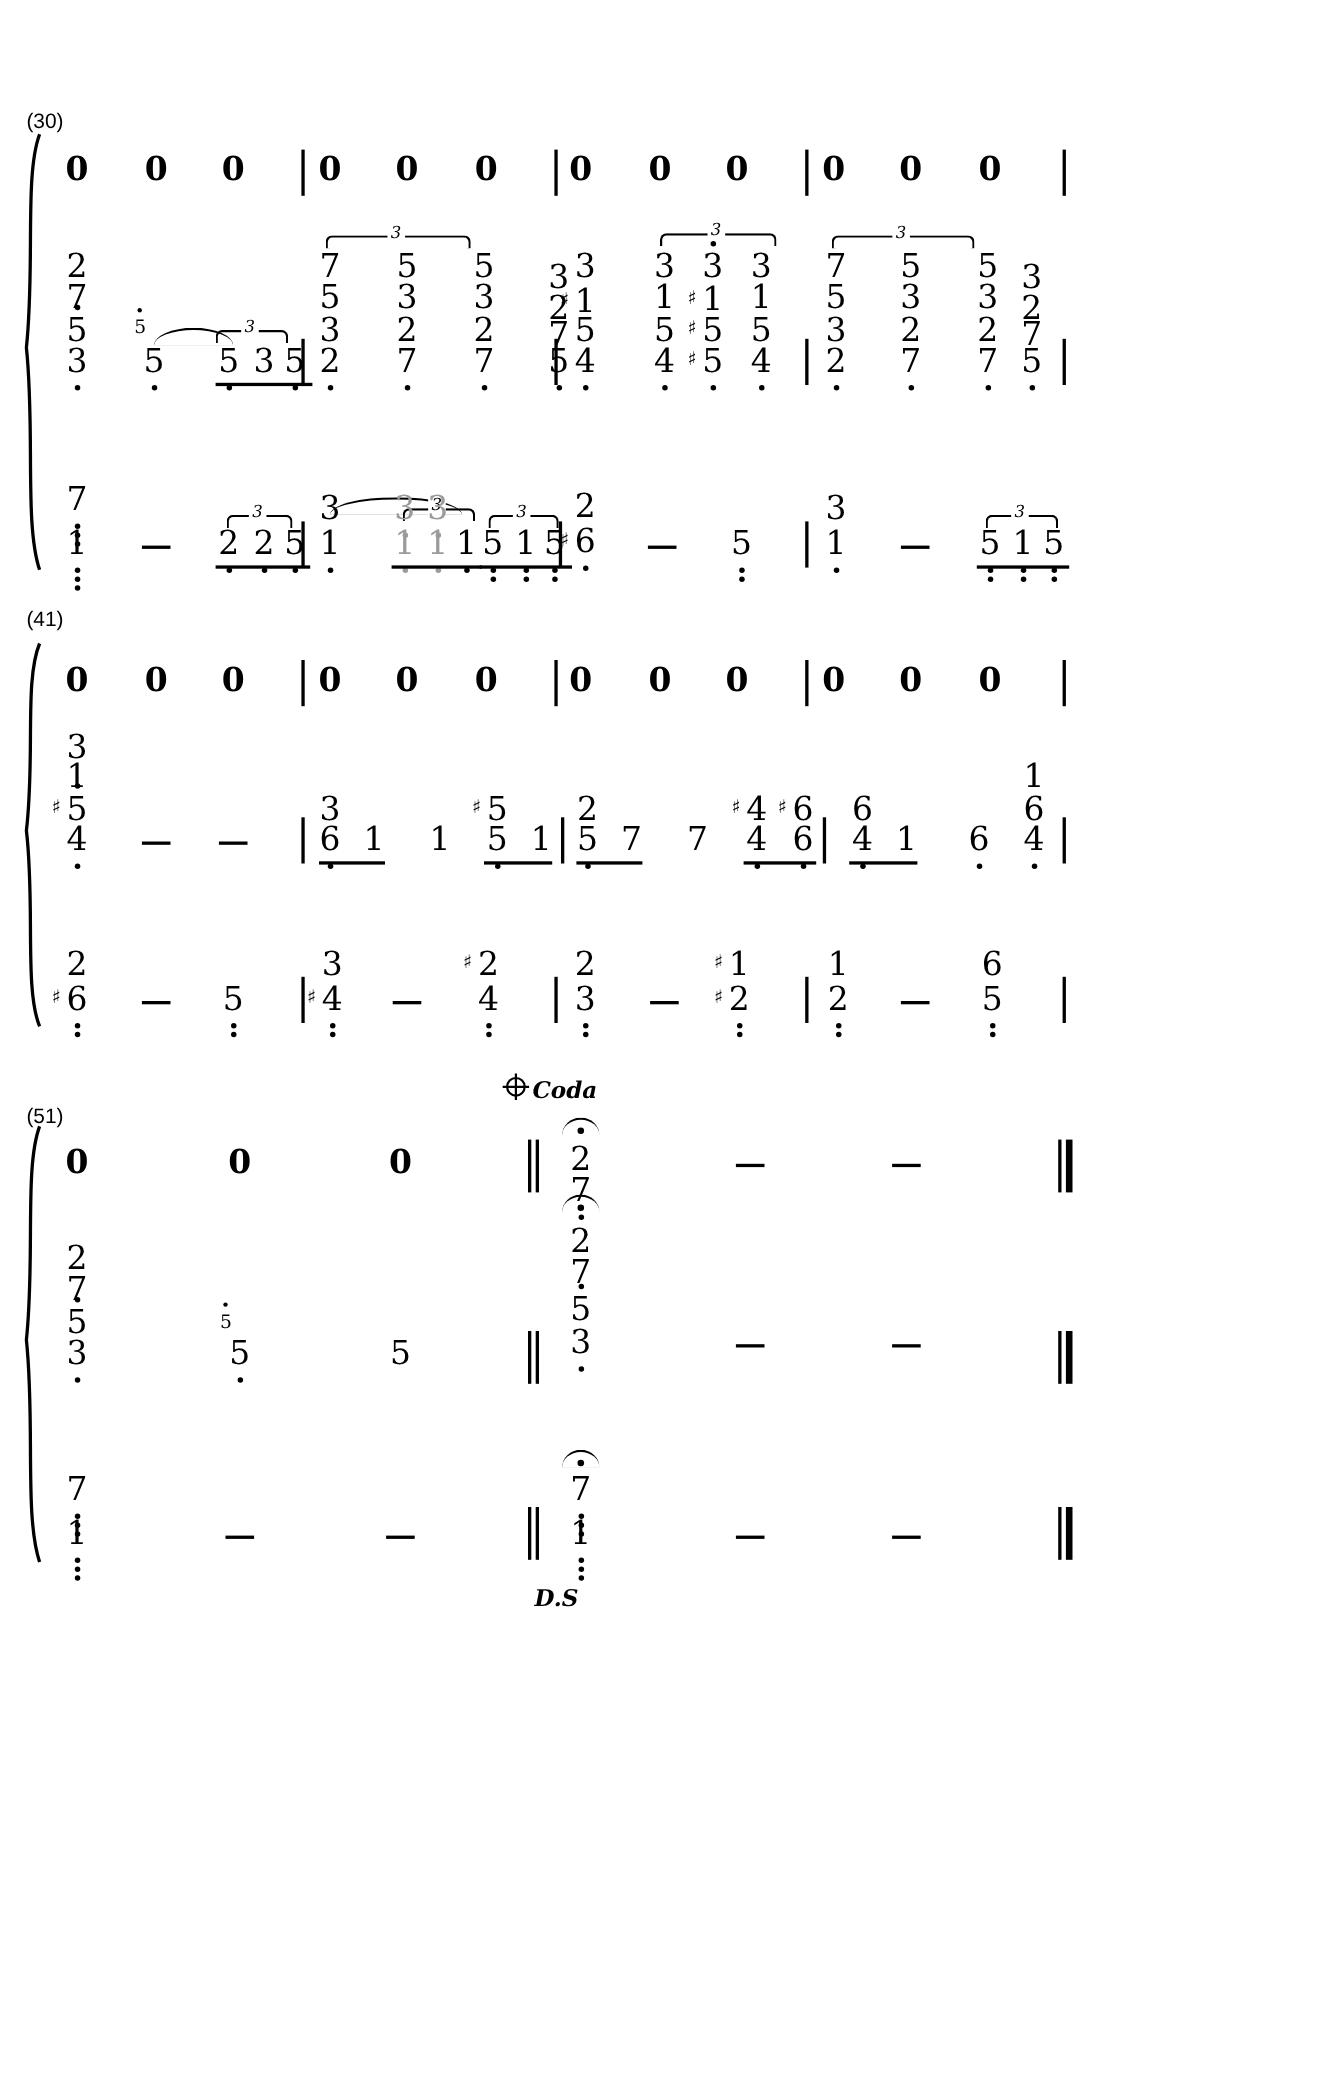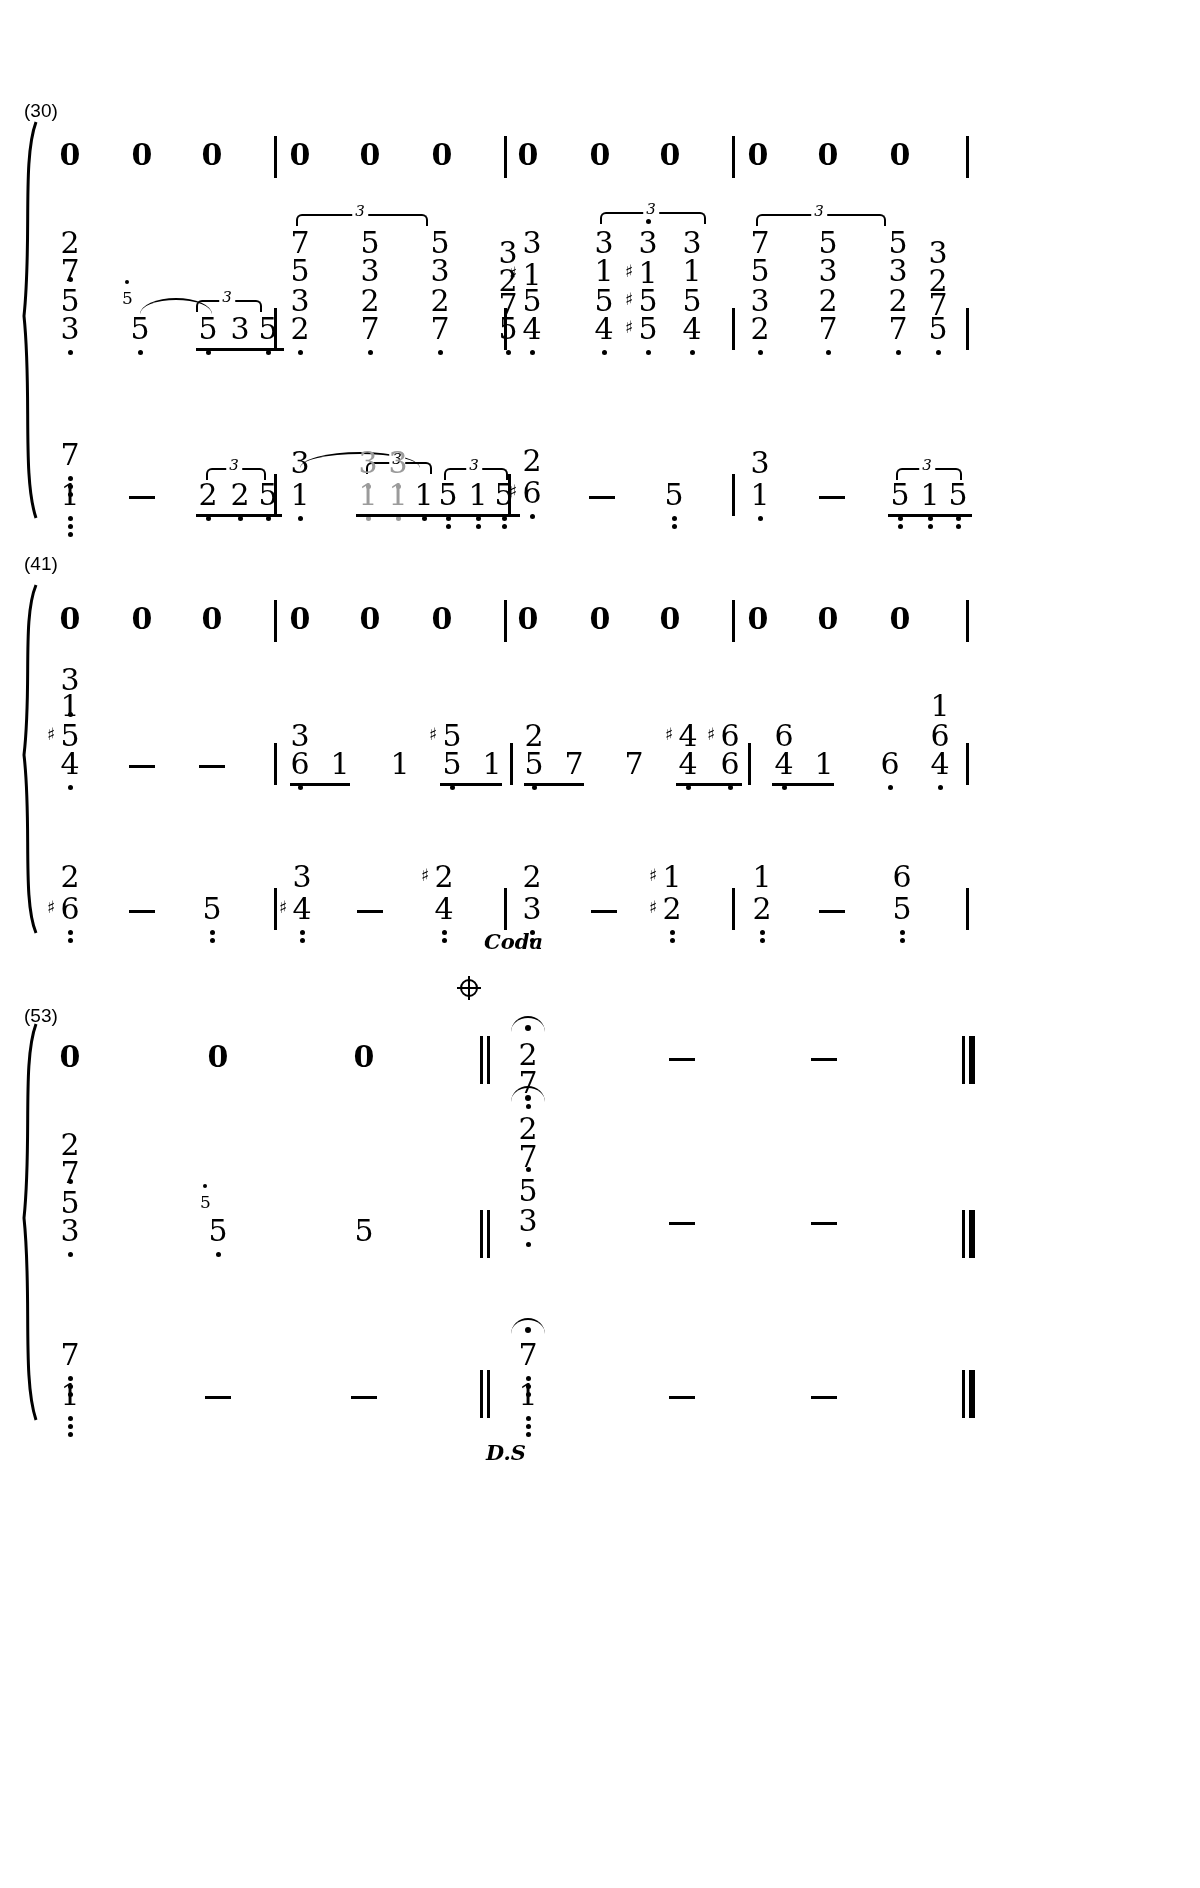--- a/index.html
+++ b/index.html
@@ -449,30 +449,30 @@
     <div class="bar" style="left:732px;top:26px;height:42px;"></div>
     <div class="n" style="left:762px;top:0;">1</div>
     <div class="n dot-dn2" style="left:762px;top:32px;">2</div>
     <div class="dash" style="left:832px;top:48px;"></div>
     <div class="n" style="left:902px;top:0;">6</div>
     <div class="n dot-dn2" style="left:902px;top:32px;">5</div>
 
     <div class="bar" style="left:966px;top:26px;height:42px;"></div>
   </div>
 
-  <div class="sysnum abs" style="left:24px;top:1005px;">(53)</div>
+  <div class="sysnum abs" style="left:24px;top:1005px;">(51)</div>
 
   <div class="coda-sym" style="left:456px;top:975px;">
     <svg width="26" height="26" viewBox="0 0 26 26">
       <circle cx="13" cy="13" r="8" stroke="#000" stroke-width="2" fill="none"></circle>
       <line x1="13" y1="1" x2="13" y2="25" stroke="#000" stroke-width="2"></line>
       <line x1="1" y1="13" x2="25" y2="13" stroke="#000" stroke-width="2"></line>
     </svg>
   </div>
-  <div class="mark" style="left:484px;top:929px;">Coda</div>
+  <div class="mark" style="left:484px;top:978px;">Coda</div>
   <div class="mark" style="left:486px;top:1440px;">D.S</div>
 
   <div class="brace" style="left:16px;top:1022px;">
     <svg width="26" height="400" viewBox="0 0 26 400">
       <path d="M20 2 C6 40 16 120 8 196 C16 272 6 356 20 398" stroke="#000" stroke-width="3" fill="none"></path>
     </svg>
   </div>
 
   <div class="row" style="left:0;top:1042px;">
     <div class="n bold" style="left:70px;top:0;">0</div>

